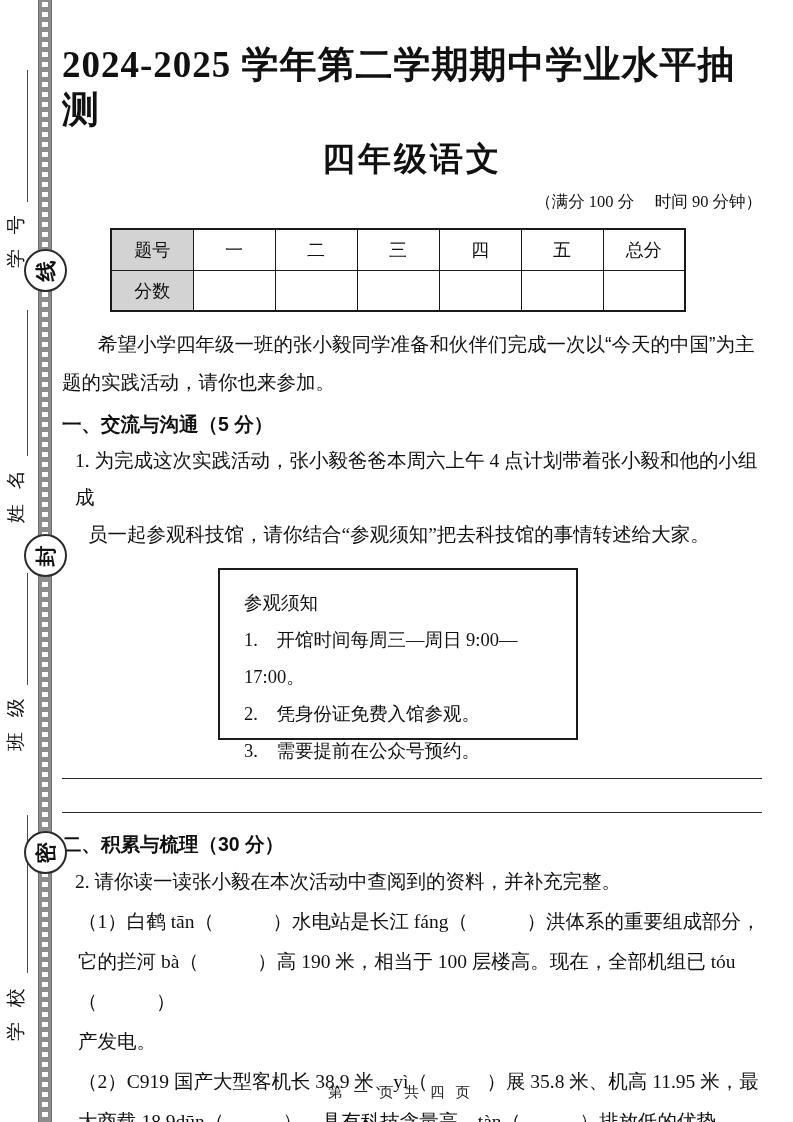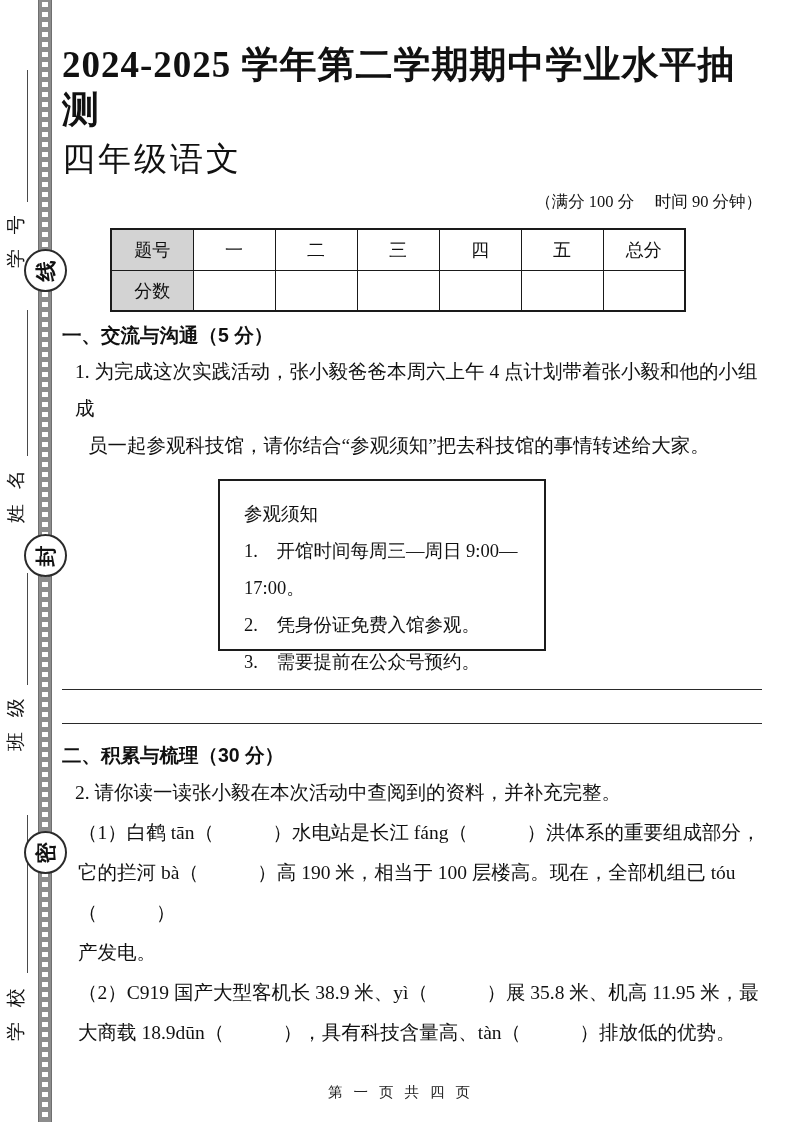--- a/index.html
+++ b/index.html
@@ -41,41 +41,41 @@
   .fl-1 { top:70px;  height:132px; }
   .fl-2 { top:310px; height:146px; }
   .fl-3 { top:573px; height:112px; }
   .fl-4 { top:815px; height:158px; }
   
   .content { position:absolute; left:62px; top:0; width:700px; }
   .title1 {
     margin-top:42px; text-align:left; font-size:37px; font-weight:bold;
     line-height:1.22; letter-spacing:1px;
   }
-  .title2 { text-align:left; font-size:33px; font-weight:normal; margin-top:5px; letter-spacing:3px; }
+  .title2 { text-align:center; font-size:33px; font-weight:bold; margin-top:5px; letter-spacing:3px; }
   .meta   { text-align:right; font-size:16.5px; margin-top:9px; }
   
   .score-table { border-collapse:collapse; margin:15px 0 0 48px; }
   .score-table td {
     width:82px; height:41px; border:1px solid #1a1a1a; text-align:center;
     font-size:18px; font-weight:normal;
     font-family:"Liberation Sans","DejaVu Sans",sans-serif;
   }
   .score-table { border:2.5px solid #1a1a1a; }
   .score-table td.gray { background:var(--table-header-bg,#d3d3d3); }
   
   .intro { margin-top:13px; font-size:19.5px; line-height:38px;
            font-family:"Liberation Sans","DejaVu Sans",sans-serif; }
   .intro .ln1 { padding-left:36px; }
   .sec-head { margin-top:5px; font-size:19.5px; font-weight:bold; line-height:36px;
               font-family:"Liberation Sans","DejaVu Sans",sans-serif; }
   .q-block { font-size:19.5px; line-height:37px; margin-left:13px; }
   .q-block .cont { padding-left:13px; }
   .notice-box {
-    width:328px; margin:15px 0 0 156px; height:172px;
+    width:360px; margin:15px 0 0 156px; height:172px;
     border:2px solid #1c1c1c; padding:15px 0 0 24px;
     font-size:18.5px; line-height:37px;
   }
   .ans-line { border-bottom:1.5px solid #2a2a2a; height:0; }
   .al-1 { margin-top:38px; } .al-2 { margin-top:33px; }
   .sec2-head { margin-top:13px; }
   .q2-lead { margin-left:13px; font-size:19.5px; line-height:40px; }
   .fill-item { margin-left:16px; font-size:19.5px; line-height:40px; }
   .footer {
     position:absolute; bottom:20px; left:8px; width:100%; text-align:center;
@@ -131,20 +131,24 @@
         <td></td>
         <td></td>
         <td></td>
         <td></td>
         <td></td>
         <td></td>
       </tr>
     </tbody>
       </table>
 
+    <div class="intro">
+      <div class="ln1">希望小学四年级一班的张小毅同学准备和伙伴们完成一次以“今天的中国”为主</div>
+      <div>题的实践活动，请你也来参加。</div>
+    </div>
 
     <div class="sec-head">一、交流与沟通（5 分）</div>
 
     <div class="q-block">
       <div>1. 为完成这次实践活动，张小毅爸爸本周六上午 4 点计划带着张小毅和他的小组成</div>
       <div class="cont">员一起参观科技馆，请你结合“参观须知”把去科技馆的事情转述给大家。</div>
     </div>
 
     <div class="notice-box">
       <div>参观须知</div>

